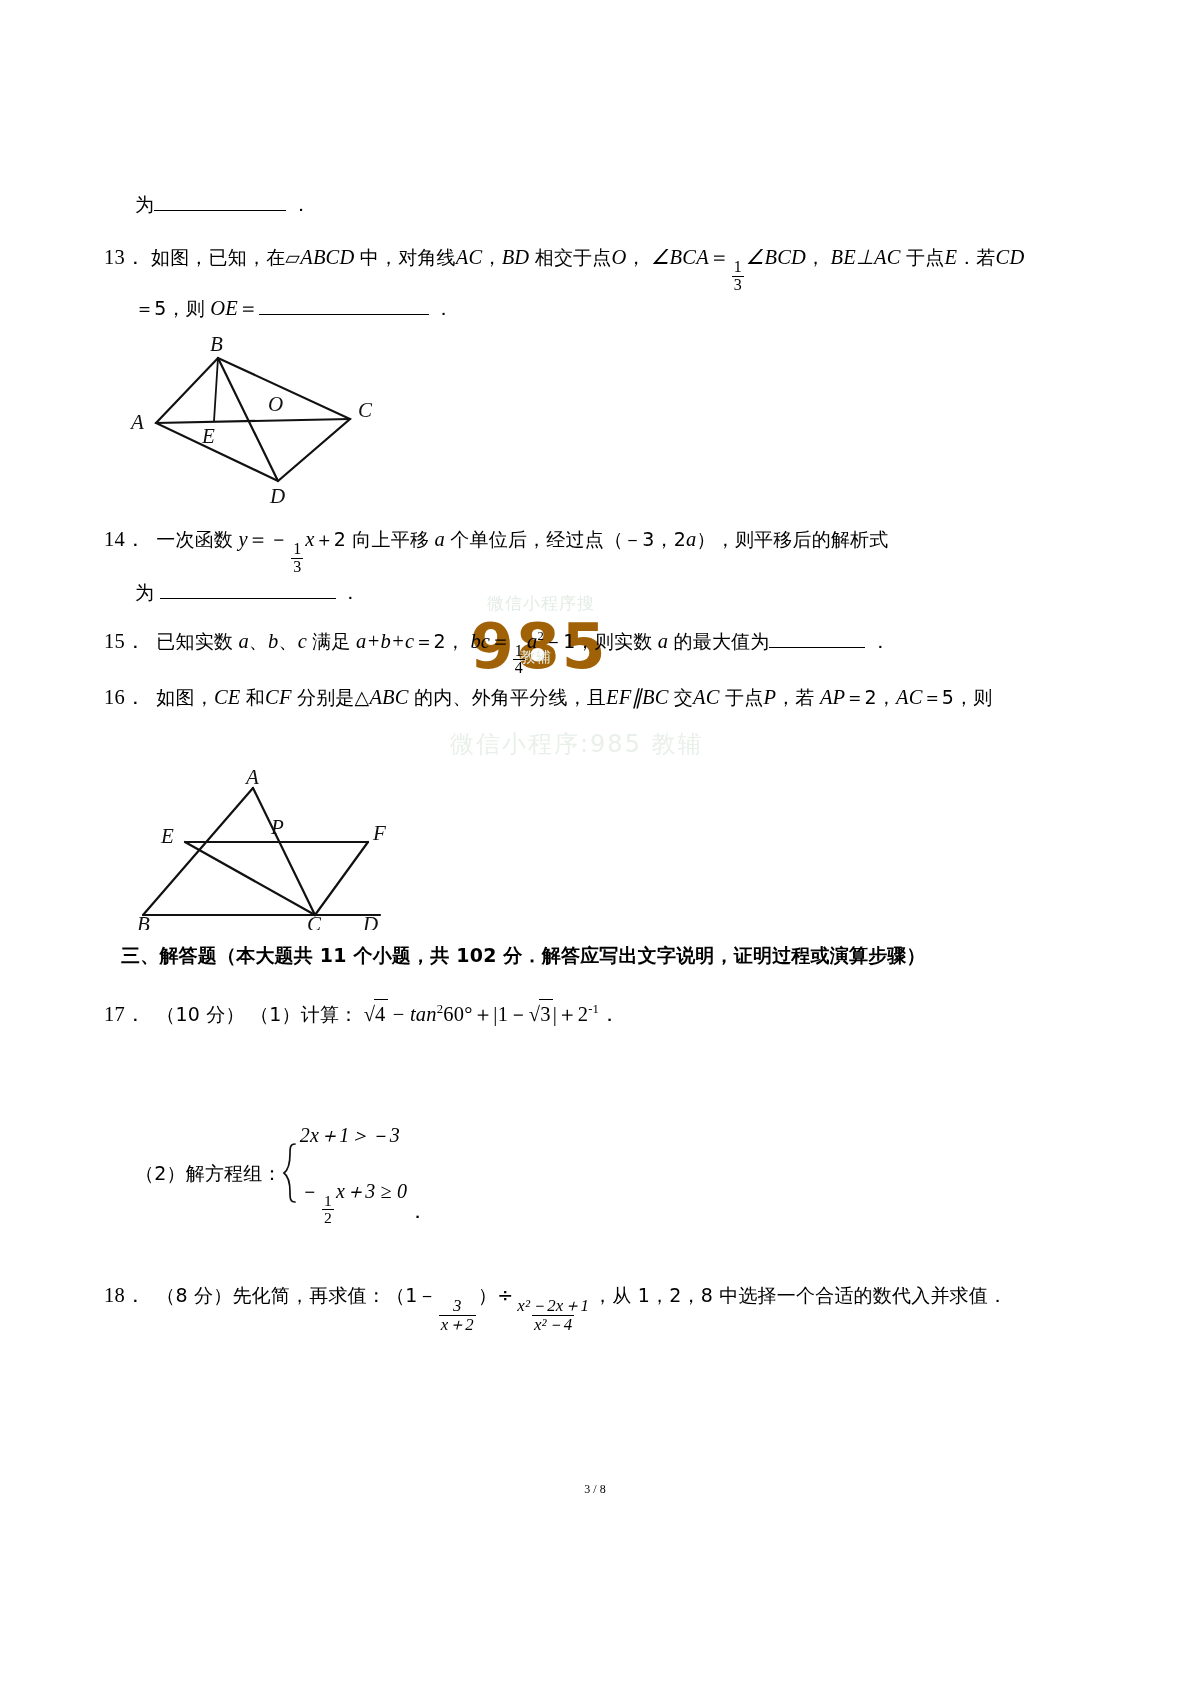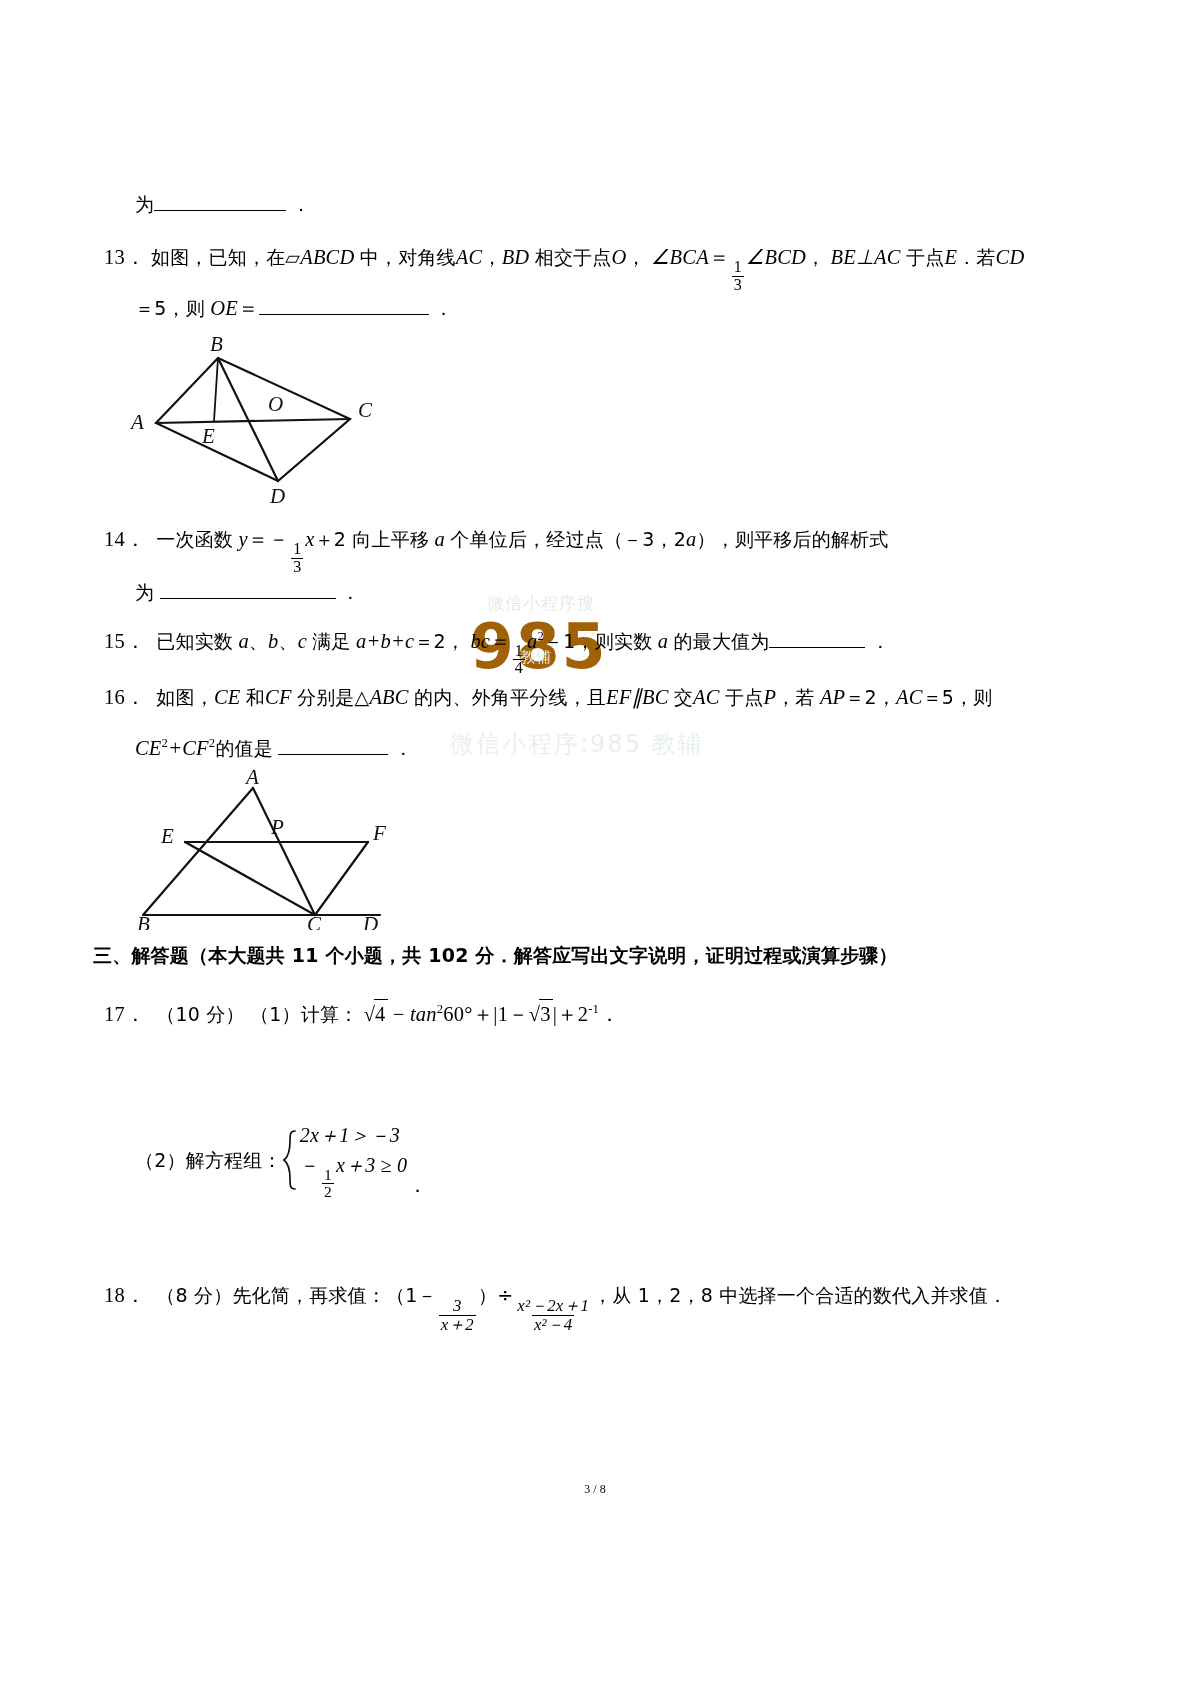--- a/index.html
+++ b/index.html
@@ -167,24 +167,20 @@
   <div class="q" style="left:104px;top:683px;">
     <span class="qnum">16</span><span>．</span>&nbsp;
     <span class="cn">如图，</span><span class="ital">CE</span>
     <span class="cn">和</span><span class="ital">CF</span>
     <span class="cn">分别是△</span><span class="ital">ABC</span>
     <span class="cn">的内、外角平分线，且</span><span class="ital">EF∥BC</span>
     <span class="cn">交</span><span class="ital">AC</span>
     <span class="cn">于点</span><span class="ital">P</span><span class="cn">，若</span>
     <span class="ital">AP</span><span class="cn">＝2，</span><span class="ital">AC</span><span class="cn">＝5，则</span>
   </div>
-  <div class="q" style="left:135px;top:732px;">
-    <span class="ital">CE</span><span class="sup">2</span><span class="ital">+CF</span><span class="sup">2</span><span class="cn">的值是</span>&nbsp;<span class="blank" style="width:110px;"></span>
-    <span class="cn">．</span>
-  </div>
 
   <div class="fig" style="left:125px;top:770px;">
     <svg width="285" height="160" viewBox="0 0 285 160">
       <g stroke="#111" stroke-width="2.2" fill="none" stroke-linecap="round">
 
         <path d="M18,145 L255,145"></path>
 
         <path d="M128,18 L18,145"></path>
         <path d="M128,18 L190,145"></path>
 
@@ -199,39 +195,39 @@
         <text x="36" y="73">E</text>
         <text x="146" y="64">P</text>
         <text x="248" y="70">F</text>
         <text x="12" y="161">B</text>
         <text x="182" y="161">C</text>
         <text x="238" y="161">D</text>
       </g>
     </svg>
   </div>
 
-  <div class="q" style="left:93px;top:941px;font-weight:bold;text-align:right;">
+  <div class="q" style="left:121px;top:941px;font-weight:bold;text-align:right;">
     <span class="cn" style="font-weight:bold;">三、解答题（本大题共 11 个小题，共 102 分．解答应写出文字说明，证明过程或演算步骤）</span>
   </div>
 
   <div class="q" style="left:104px;top:999px;">
     <span class="qnum">17</span><span>．</span>&nbsp;
     <span class="cn">（10 分）</span>
     <span class="cn">（1）计算：</span>
     <span>
       √<span class="radical">4</span><span>&nbsp;−&nbsp;</span><span class="ital">tan</span><span class="sup">2</span><span>60°</span><span>＋|1－</span>√<span class="radical">3</span><span>|＋2</span><span class="sup">-1</span><span>．</span>
     </span>
   </div>
 
   <div class="q" style="left:135px;top:1120px;">
     <span class="cn" style="vertical-align:middle;margin-top:44px;">（2）解方程组：</span><span style="display:inline-flex;align-items:center;vertical-align:middle;">
       <svg width="16" height="62" viewBox="0 0 16 62" style="vertical-align:middle;">
         <path d="M13,2 C8,2 8,6 8,12 C8,22 6,28 2,31 C6,34 8,40 8,50 C8,56 8,60 13,60" stroke="#111" stroke-width="1.7" fill="none" stroke-linecap="round"></path>
       </svg>
-      <span style="display:inline-flex;flex-direction:column;justify-content:center;line-height:1.5;margin-left:2px;">
+      <span style="display:inline-flex;flex-direction:column;justify-content:center;line-height:1.5;margin-left:2px;gap:26px;">
         <span class="ital" style="font-size:20px;">2x＋1＞－3</span>
         <span style="font-size:20px;">
           <span>－</span><span class="frac">
               <span class="num">1</span>
               <span class="den">2</span>
             </span><span class="ital">x＋3 ≥ 0</span>
         </span>
       </span>
     </span><span style="vertical-align:bottom;">．</span>
   </div>

